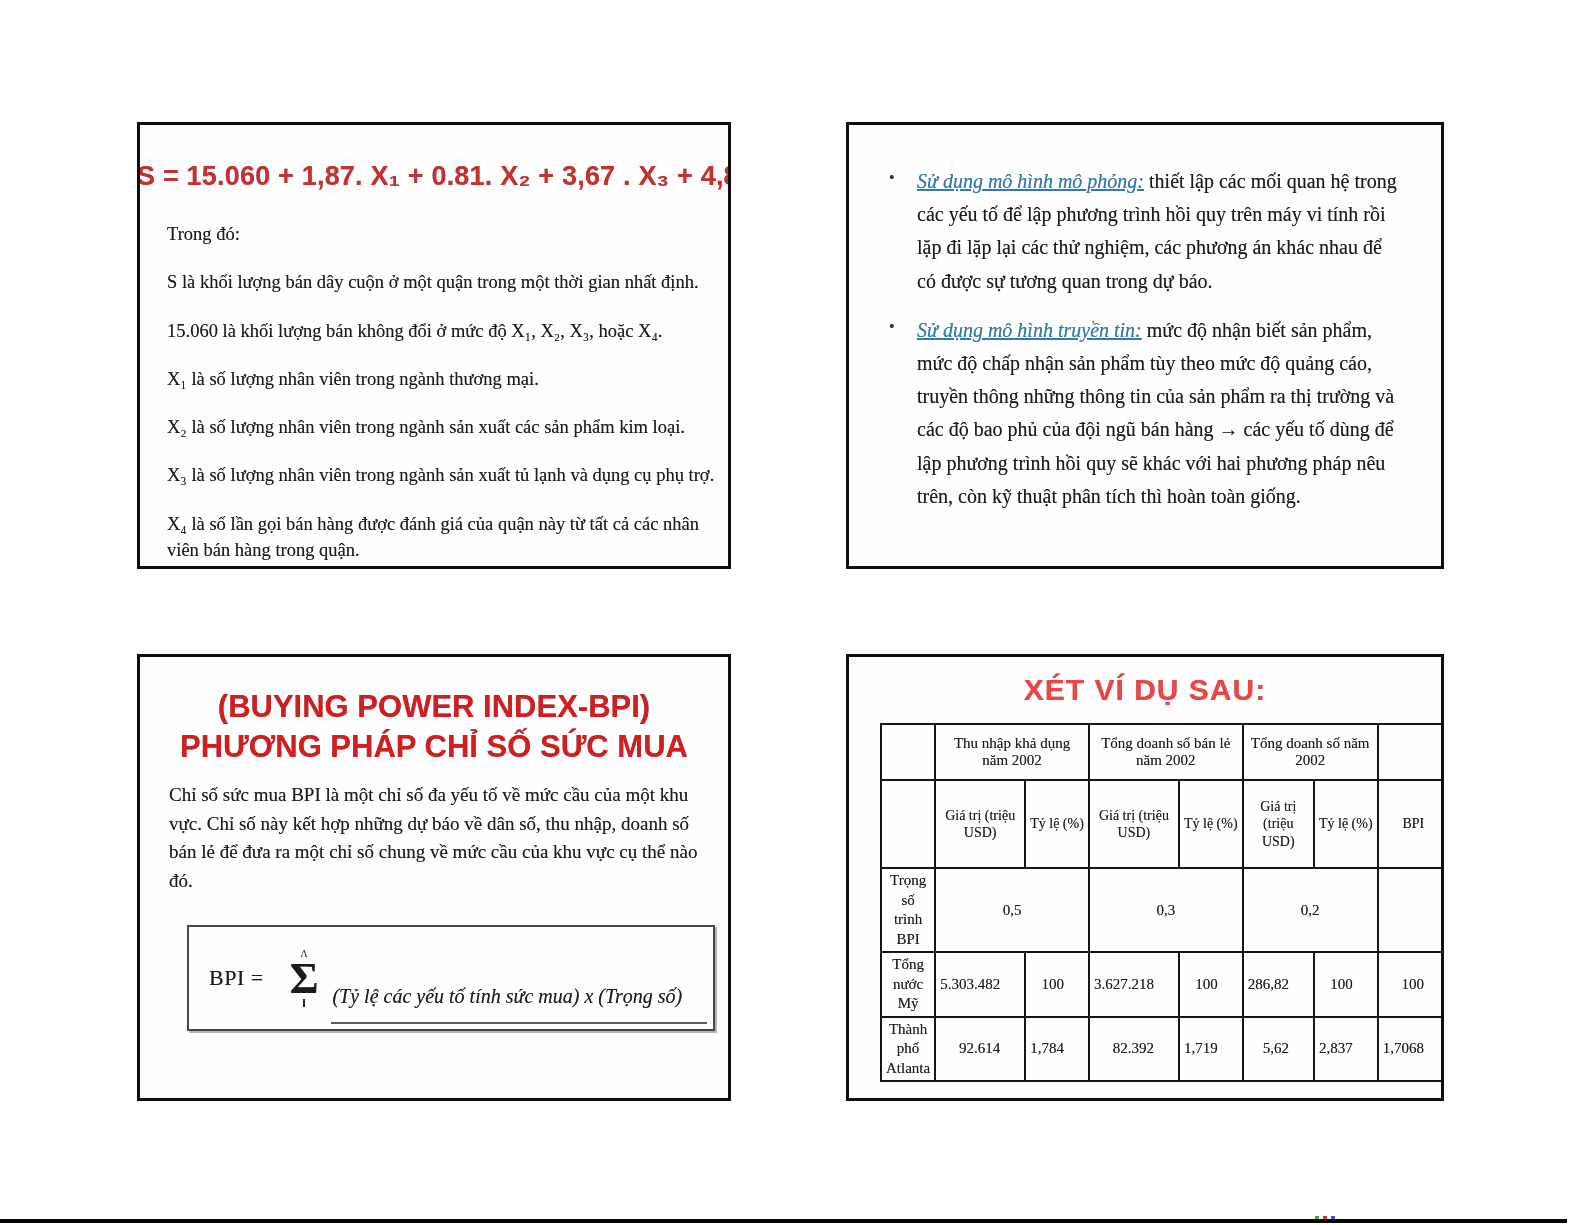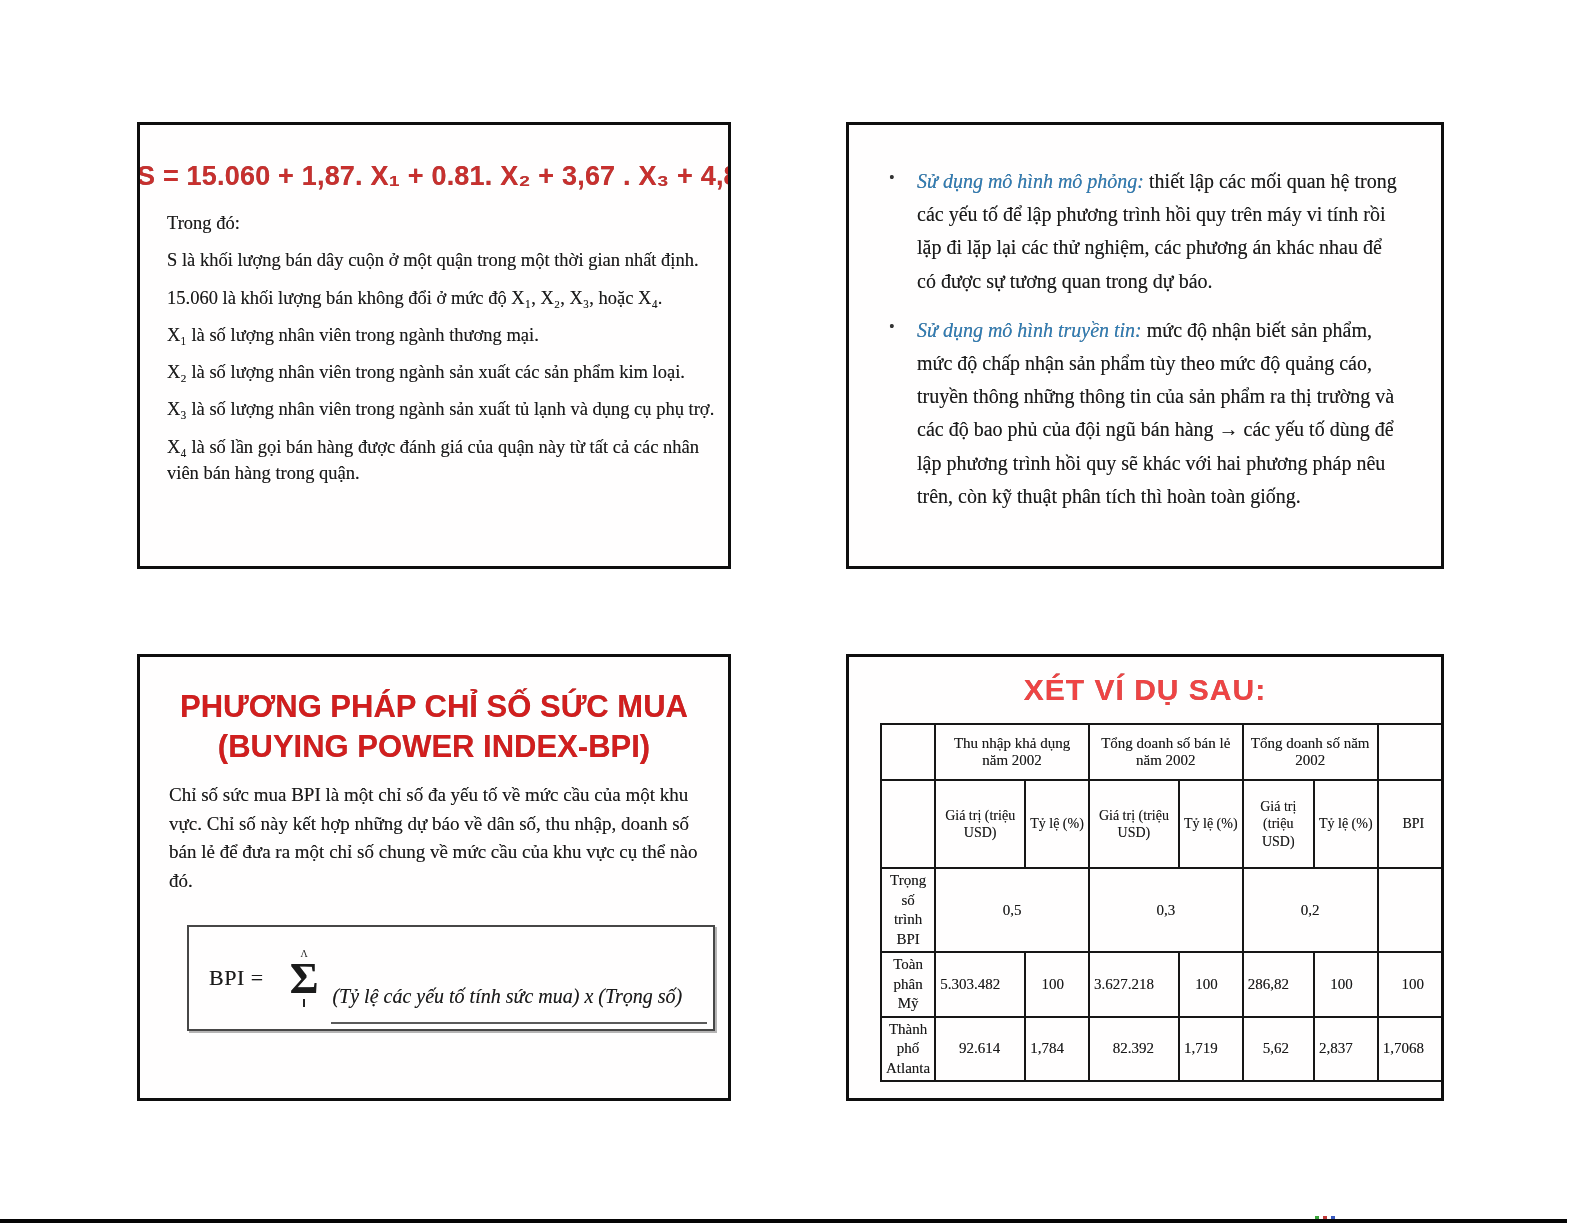--- a/index.html
+++ b/index.html
@@ -17,27 +17,27 @@
   #slide4{left:846px;top:654px;width:598px;height:447px;}
   .soft{text-shadow:0 0 0.5px rgba(40,40,40,.55);}
 
   
   .s1-formula{
     position:absolute;left:-3px;top:36px;white-space:nowrap;
     font-family:"Liberation Sans", sans-serif;font-weight:bold;
     font-size:27px;color:#c8302e;letter-spacing:.2px;
   }
   .s1-body{position:absolute;left:27px;top:74px;width:556px;font-size:18.5px;line-height:1.42;}
-  .s1-body p{margin:11px 0;}
+  .s1-body p{margin:22px 0;}
 
   
   .s2-list{position:absolute;left:36px;top:40px;width:516px;font-size:20px;line-height:1.66;}
   .bullet{position:relative;padding-left:32px;margin-bottom:16px;}
   .bullet .dot{position:absolute;left:4px;top:0;font-size:16px;color:#333;}
-  .bullet .lead{color:#2e7cb5;font-style:italic;}
+  .bullet .lead{color:#2e7cb5;font-style:italic;text-decoration:underline;}
 
   
   .s3-title{
     position:absolute;left:0;top:30px;width:100%;text-align:center;
     font-family:"Liberation Sans", sans-serif;font-weight:bold;
     font-size:31px;line-height:1.3;color:#d21e1e;
   }
   .s3-body{position:absolute;left:29px;top:124px;width:534px;font-size:19px;line-height:1.5;}
   .s3-box{
     position:absolute;left:47px;top:268px;width:528px;height:106px;
@@ -88,22 +88,22 @@
 
 <div class="slide" id="slide2">
   <div class="s2-list soft">
       <div class="bullet"><span class="dot">•</span><span class="lead">Sử dụng mô hình mô phỏng:</span><span> thiết lập các mối quan hệ trong các yếu tố để lập phương trình hồi quy trên máy vi tính rồi lặp đi lặp lại các thử nghiệm, các phương án khác nhau để có được sự tương quan trong dự báo.</span></div>
       <div class="bullet"><span class="dot">•</span><span class="lead">Sử dụng mô hình truyền tin:</span><span> mức độ nhận biết sản phẩm, mức độ chấp nhận sản phẩm tùy theo mức độ quảng cáo, truyền thông những thông tin của sản phẩm ra thị trường và các độ bao phủ của đội ngũ bán hàng → các yếu tố dùng để lập phương trình hồi quy sẽ khác với hai phương pháp nêu trên, còn kỹ thuật phân tích thì hoàn toàn giống.</span></div>
     </div>
 </div>
 
 <div class="slide" id="slide3">
   <div class="s3-title soft">
+    <div>(BUYING POWER INDEX-BPI)</div>
     <div>PHƯƠNG PHÁP CHỈ SỐ SỨC MUA</div>
-    <div>(BUYING POWER INDEX-BPI)</div>
   </div>
   <div class="s3-body soft">Chỉ số sức mua BPI là một chỉ số đa yếu tố về mức cầu của một khu vực. Chỉ số này kết hợp những dự báo về dân số, thu nhập, doanh số bán lẻ để đưa ra một chỉ số chung về mức cầu của khu vực cụ thể nào đó.</div>
   <div class="s3-box">
     <span class="lhs soft">BPI =</span>
     <span class="sigma-wrap">
       <span class="sigma-top">Λ</span>
       <span class="sigma soft">Σ</span>
       <span class="sigma-tail"></span>
     </span>
     <span class="rhs soft">(Tỷ lệ các yếu tố tính sức mua) x (Trọng số)</span>
@@ -143,21 +143,21 @@
           <td class="sh">BPI</td>
         </tr>
         <tr class="r3">
           <td class="lbl">Trọng số trình BPI</td>
           <td class="wv" colspan="2">0,5</td>
           <td class="wv" colspan="2">0,3</td>
           <td class="wv" colspan="2">0,2</td>
           <td></td>
         </tr>
         <tr class="r4">
-          <td class="lbl">Toàn phân Mỹ</td>
+          <td class="lbl">Tổng nước Mỹ</td>
           <td class="num">5.303.482</td>
           <td class="num">100</td>
           <td class="num">3.627.218</td>
           <td class="num">100</td>
           <td class="num">286,82</td>
           <td class="num">100</td>
           <td class="num">100</td>
         </tr>
         <tr class="r5">
           <td class="lbl">Thành phố Atlanta</td>

